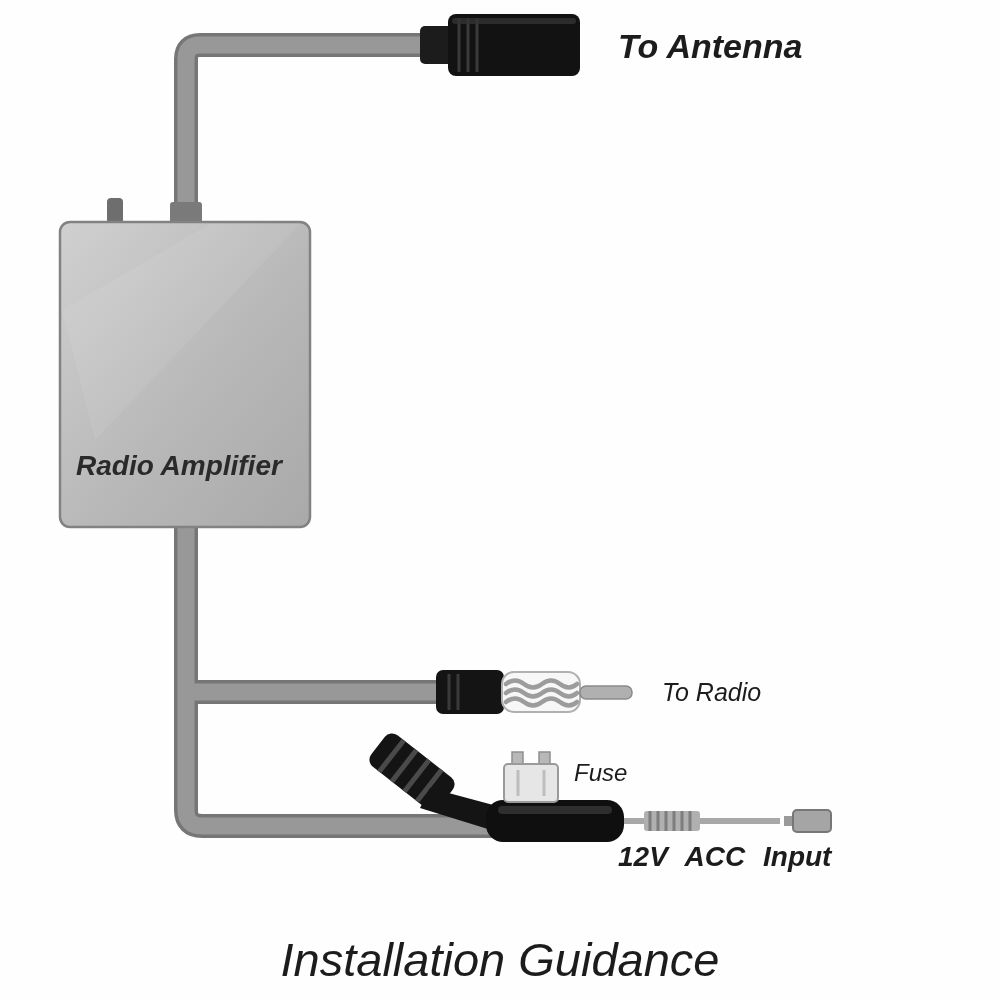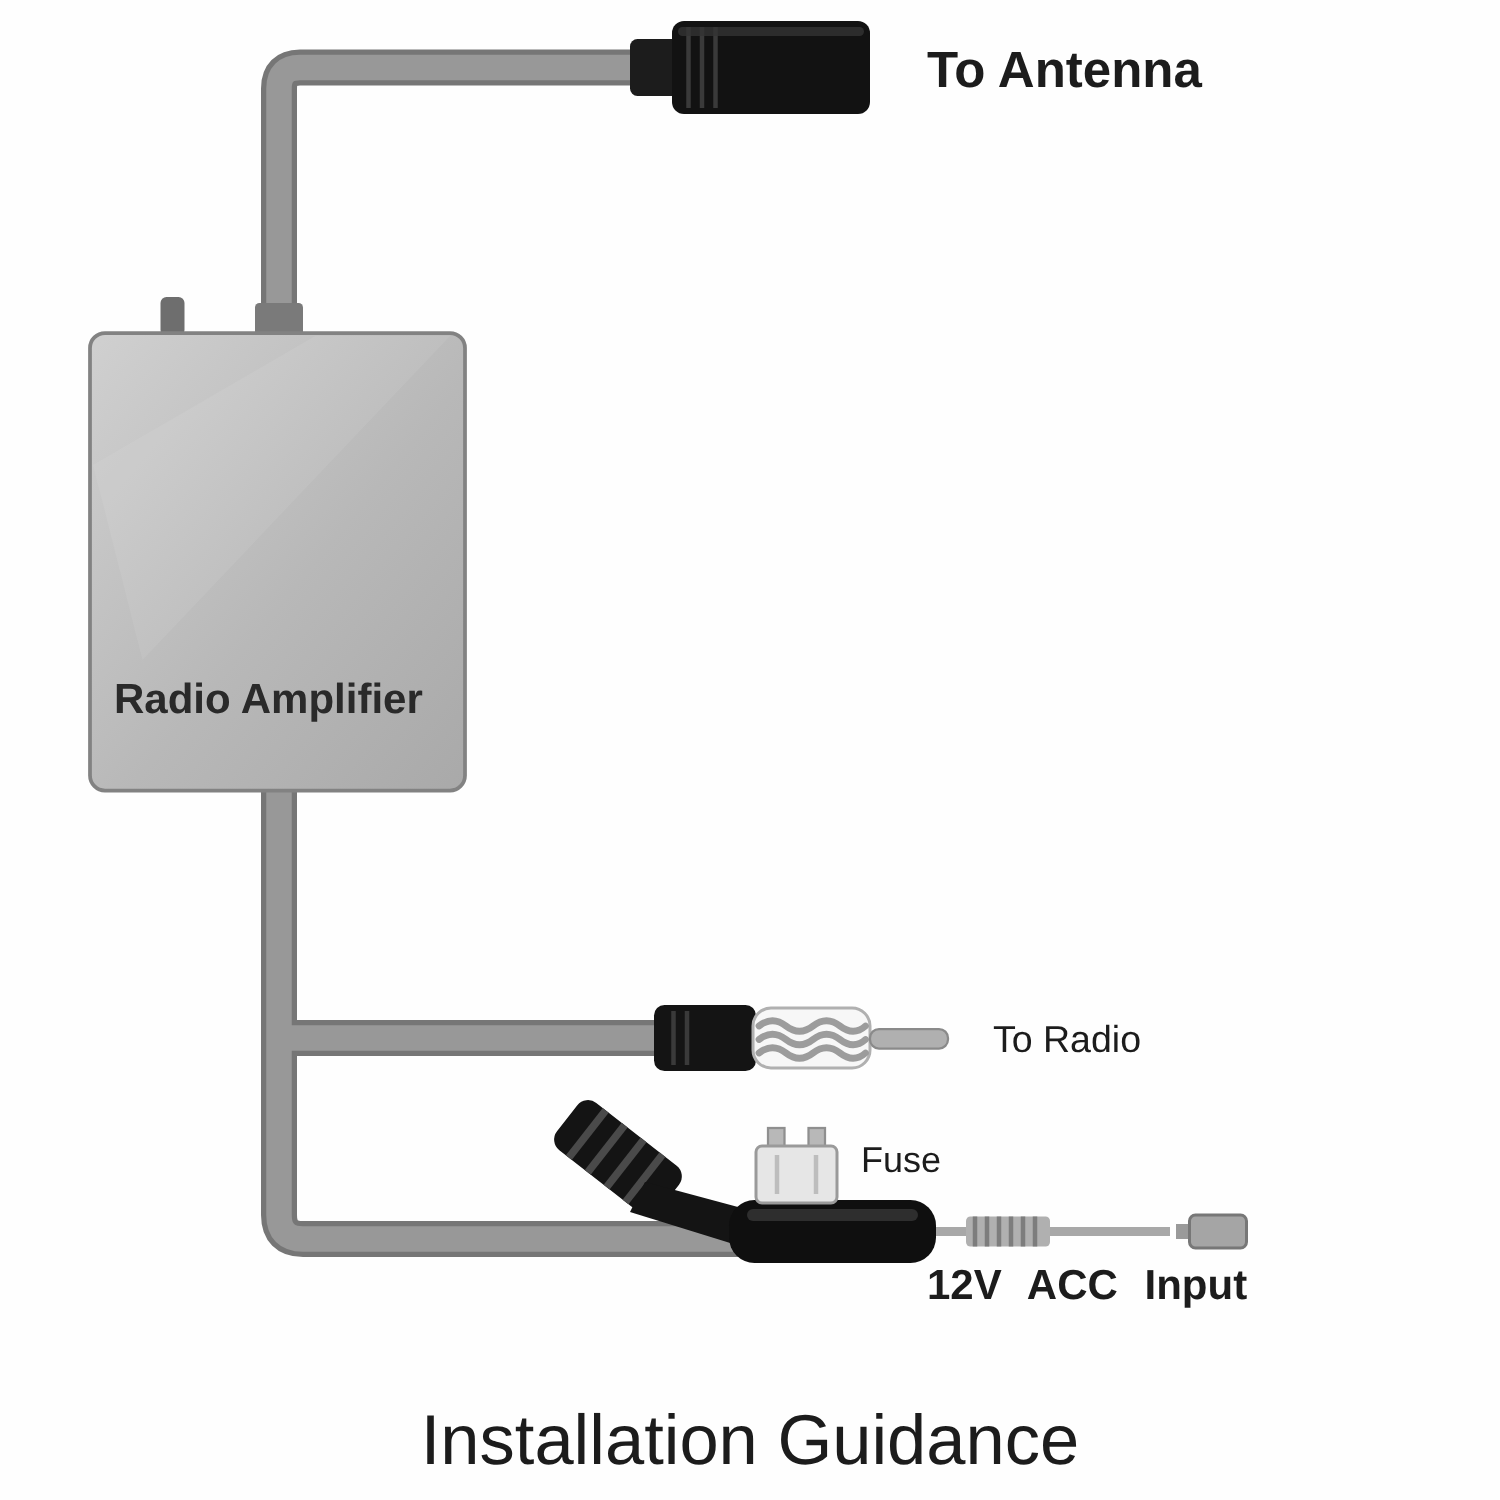--- a/index.html
+++ b/index.html
@@ -9,20 +9,21 @@
     height: 1000px;
     background: #ffffff;
     font-family: "Liberation Sans", "DejaVu Sans", sans-serif;
   }
   .canvas {
     position: relative;
     width: 1000px;
     height: 1000px;
     background: #fefefe;
     overflow: hidden;
+    font-style: italic;
   }
   svg { display: block; }
   text {
     font-family: "Liberation Sans", "DejaVu Sans", sans-serif;
     fill: #1c1c1c;
   }
   .lbl-antenna   { font-size: 34px; font-weight: 600; }
   .lbl-amp       { font-size: 28px; font-weight: 700; fill: #2a2a2a; }
   .lbl-radio     { font-size: 25px; font-weight: 500; }
   .lbl-fuse      { font-size: 24px; font-weight: 500; }

